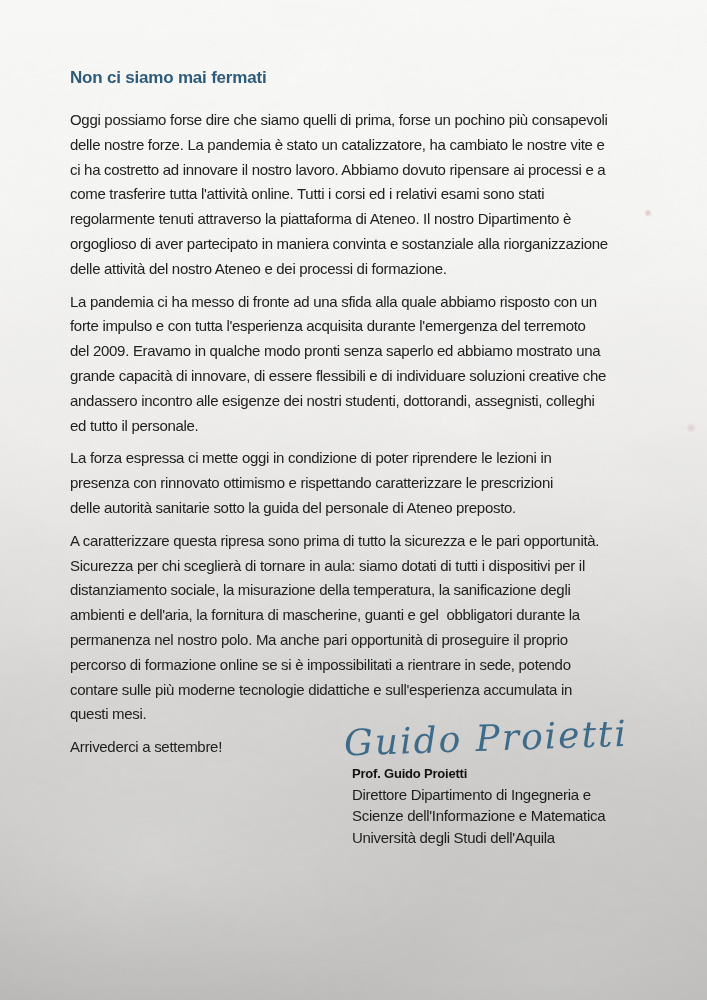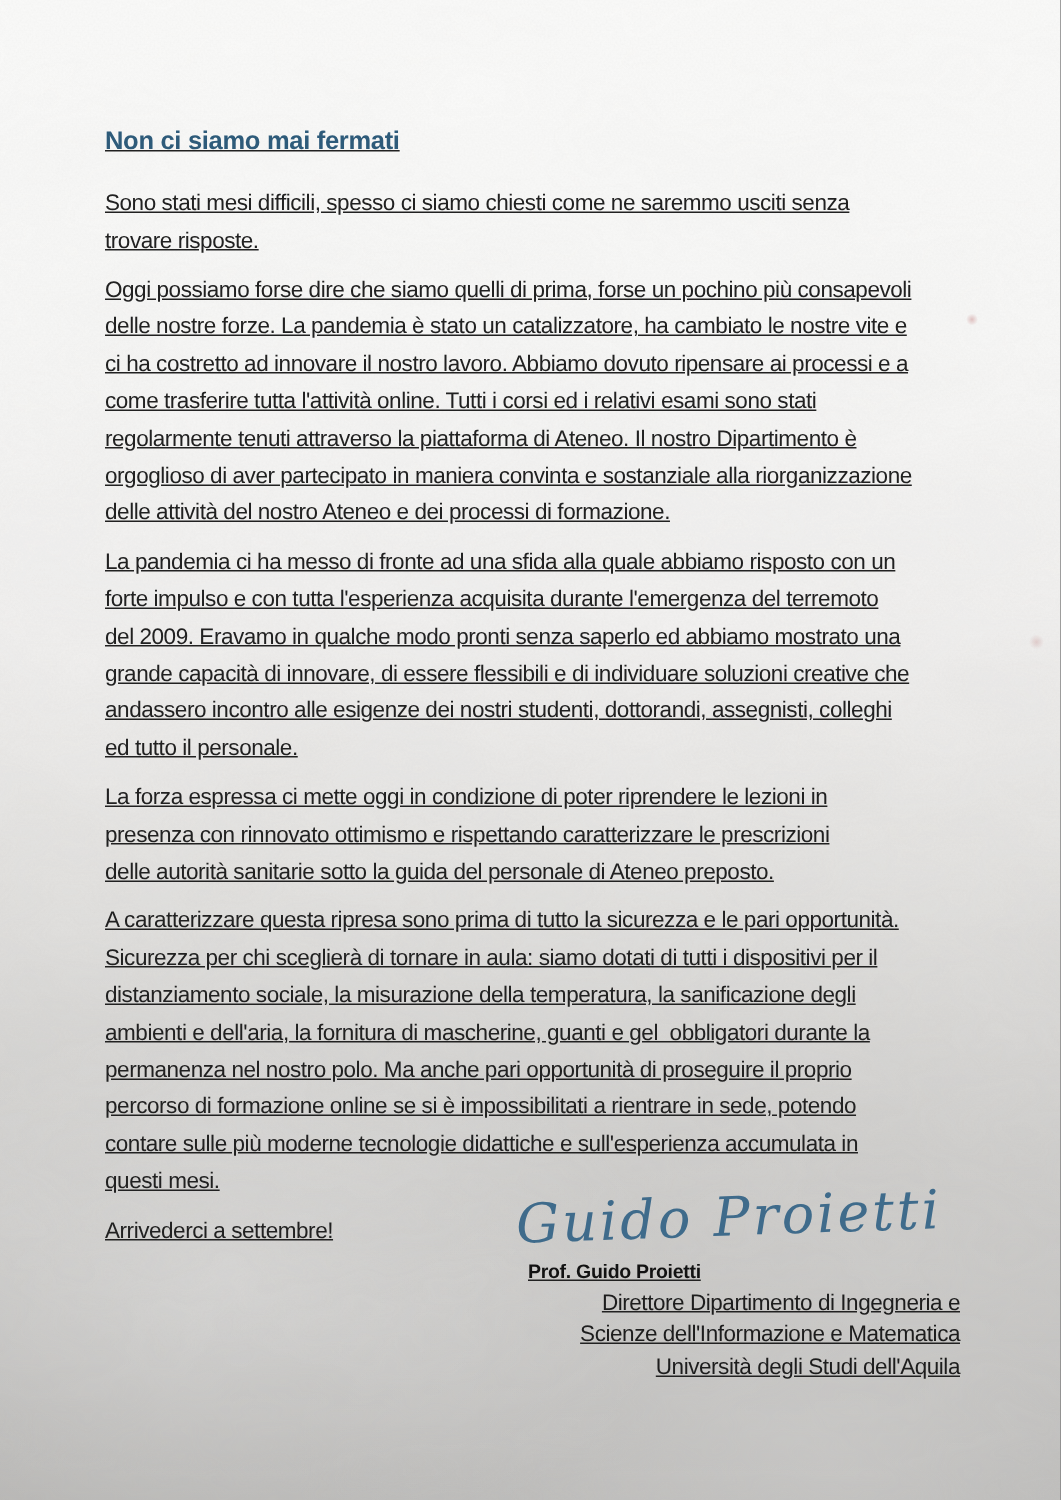--- a/index.html
+++ b/index.html
@@ -26,24 +26,23 @@
   .texture {
     position: absolute;
     left: 0; top: 0;
     width: 707px; height: 1000px;
     pointer-events: none;
   }
 
   .content {
     position: absolute;
     left: 70px;
-    top: 84px;
+    top: 68px;
     width: 570px;
     color: #212121;
-    text-decoration: underline;
   }
 
   h1.letter-title {
     margin: 0 0 20px 0;
     font-size: 17px;
     font-weight: 700;
     letter-spacing: -0.2px;
     color: #2e5b7a;
   }
 
@@ -86,21 +85,20 @@
     color: #121212;
     margin-bottom: 3px;
   }
 
   .sig-role {
     font-size: 15px;
     letter-spacing: -0.3px;
     line-height: 21.5px;
     white-space: pre-line;
     color: #1d1d1d;
-    text-align: right;
   }
 </style>
 </head>
 <body>
 
 <div class="page">
 
   <svg class="texture" width="707" height="1000" viewBox="0 0 707 1000" aria-hidden="true">
     <defs>
       <filter id="grain" x="0%" y="0%" width="100%" height="100%">
@@ -122,22 +120,20 @@
       </mask>
     </defs>
     <rect width="707" height="1000" filter="url(#grain)"></rect>
     <rect width="707" height="1000" filter="url(#mottle)" mask="url(#bottomMask)"></rect>
   </svg>
 
   <div class="content">
 
     <h1 class="letter-title">Non ci siamo mai fermati</h1>
 
-    <p class="body-par">Sono stati mesi difficili, spesso ci siamo chiesti come ne saremmo usciti senza
-trovare risposte.</p>
 
     <p class="body-par">Oggi possiamo forse dire che siamo quelli di prima, forse un pochino più consapevoli
 delle nostre forze. La pandemia è stato un catalizzatore, ha cambiato le nostre vite e
 ci ha costretto ad innovare il nostro lavoro. Abbiamo dovuto ripensare ai processi e a
 come trasferire tutta l'attività online. Tutti i corsi ed i relativi esami sono stati
 regolarmente tenuti attraverso la piattaforma di Ateneo. Il nostro Dipartimento è
 orgoglioso di aver partecipato in maniera convinta e sostanziale alla riorganizzazione
 delle attività del nostro Ateneo e dei processi di formazione.</p>
 
     <p class="body-par">La pandemia ci ha messo di fronte ad una sfida alla quale abbiamo risposto con un

